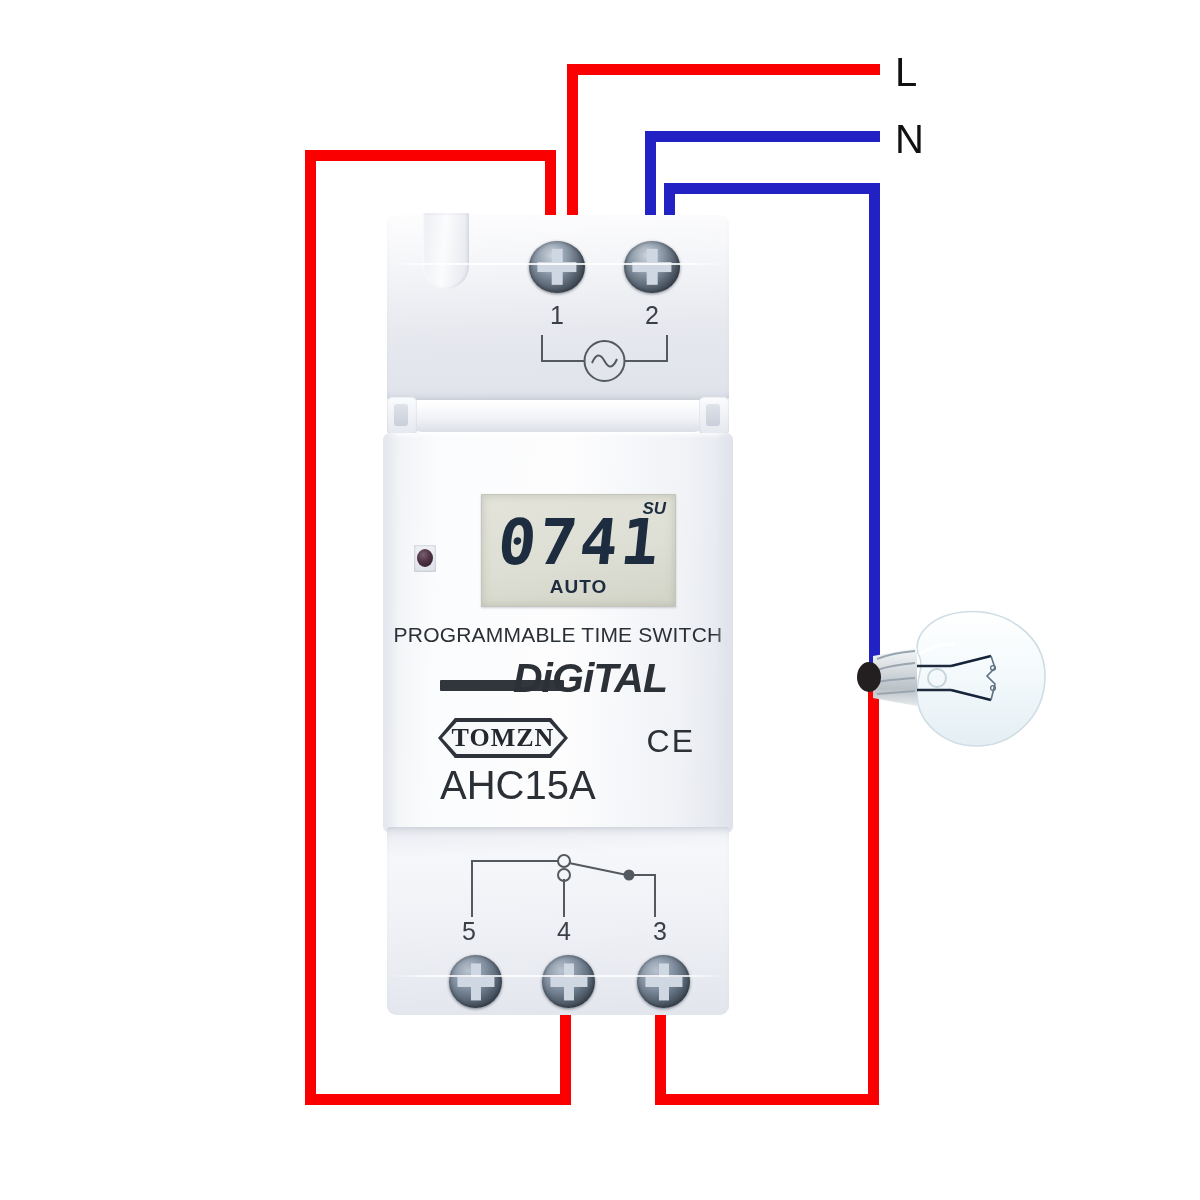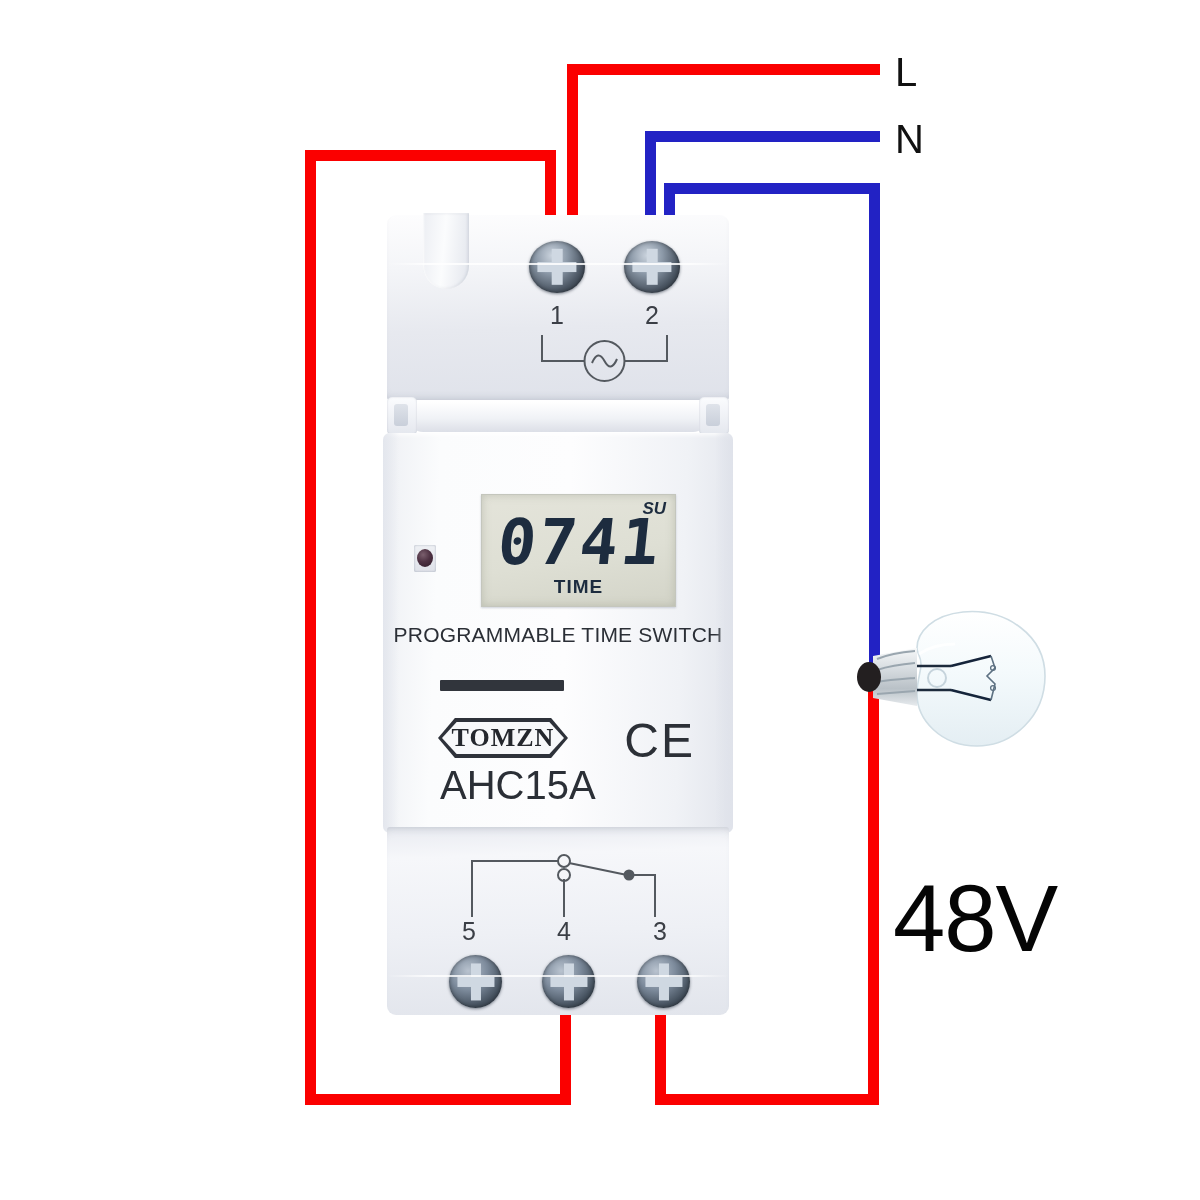--- a/index.html
+++ b/index.html
@@ -204,22 +204,22 @@
     position:absolute; left:4px; top:4px; width:122px; height:32px;
     background:#f7f8fa;
     clip-path: polygon(12% 0%, 88% 0%, 100% 50%, 88% 100%, 12% 100%, 0% 50%);
   }
   .tomzn-text {
     position:absolute; left:0; right:0; top:5px; text-align:center;
     font-size:26px; font-weight:bold; color:#24272d;
     font-family:"Liberation Serif", serif; letter-spacing:1px;
   }
   .ce-mark {
-    position:absolute; right:38px; top:280px;
-    font-size:48px; color:#2c3037; letter-spacing:2px;
+    position:absolute; right:38px; top:290px;
+    font-size:32px; color:#2c3037; letter-spacing:2px;
     font-family:"Liberation Sans", sans-serif;
   }
   .model {
     position:absolute; left:57px; top:330px;
     font-size:40px; color:#2b2f36;
     font-family:"Liberation Sans", sans-serif;
   }
 
   
   #bulb { position:absolute; left:855px; top:598px; width:215px; height:160px; }
@@ -245,21 +245,20 @@
   <div class="wire wire-h blue" style="left:645px; top:131px; width:235px;"></div>
   <div class="wire wire-v blue" style="left:645px; top:131px; height:138px;"></div>
 
   <div class="wire wire-v blue" style="left:664px; top:183px; height:86px;"></div>
   <div class="wire wire-h blue" style="left:664px; top:183px; width:216px;"></div>
   <div class="wire wire-v blue" style="left:869px; top:183px; height:490px;"></div>
 
   <div class="supply-label" style="left:895px; top:52px;">L</div>
   <div class="supply-label" style="left:895px; top:119px;">N</div>
 
-  <div class="voltage-label" style="left:893px; top:872px;">48V</div>
 
   <div id="device">
 
     <div class="top-block">
       <div class="top-slot"></div>
 
       <div class="screw top" style="left:142px; top:26px;">
         <div class="cross"></div>
           <div class="cross2"></div>
       </div>
@@ -285,27 +284,28 @@
       <div class="clip r"></div>
     </div>
 
     <div class="main-body">
 
       <div class="led"></div>
 
       <div class="lcd">
         <div class="seg-su">SU</div>
         <div class="seg-time">0741</div>
-        <div class="seg-auto">TIME</div>
+        <div class="seg-auto">AUTO</div>
       </div>
 
       <div class="label-title">PROGRAMMABLE TIME SWITCH</div>
 
       <div class="digital-row">
         <div class="digital-bar"></div>
+        <div class="digital-word">DiGiTAL</div>
       </div>
 
       <div class="tomzn-badge">
         <div class="tomzn-hex"></div>
         <div class="tomzn-inner"></div>
         <div class="tomzn-text">TOMZN</div>
       </div>
 
       <div class="ce-mark">CE</div>
 

